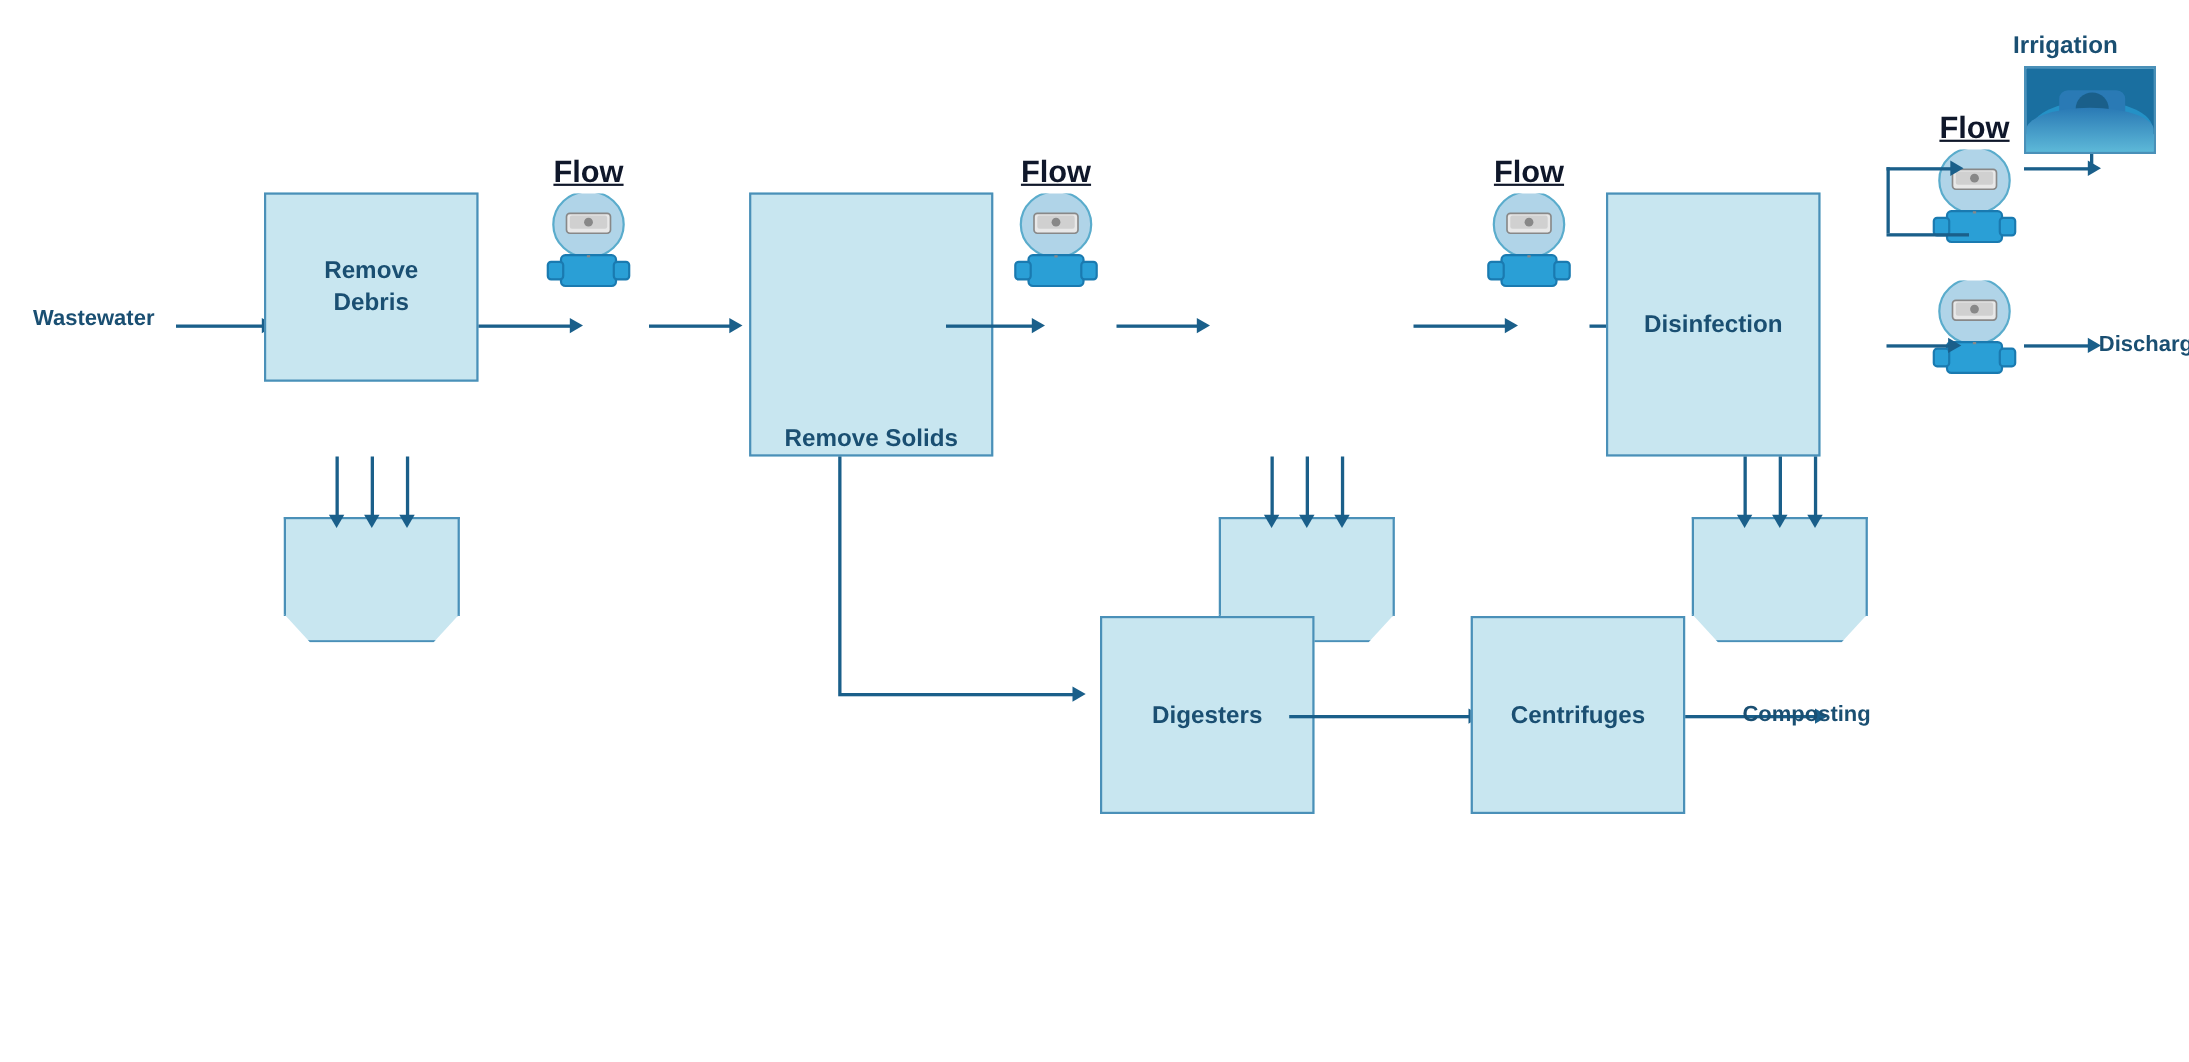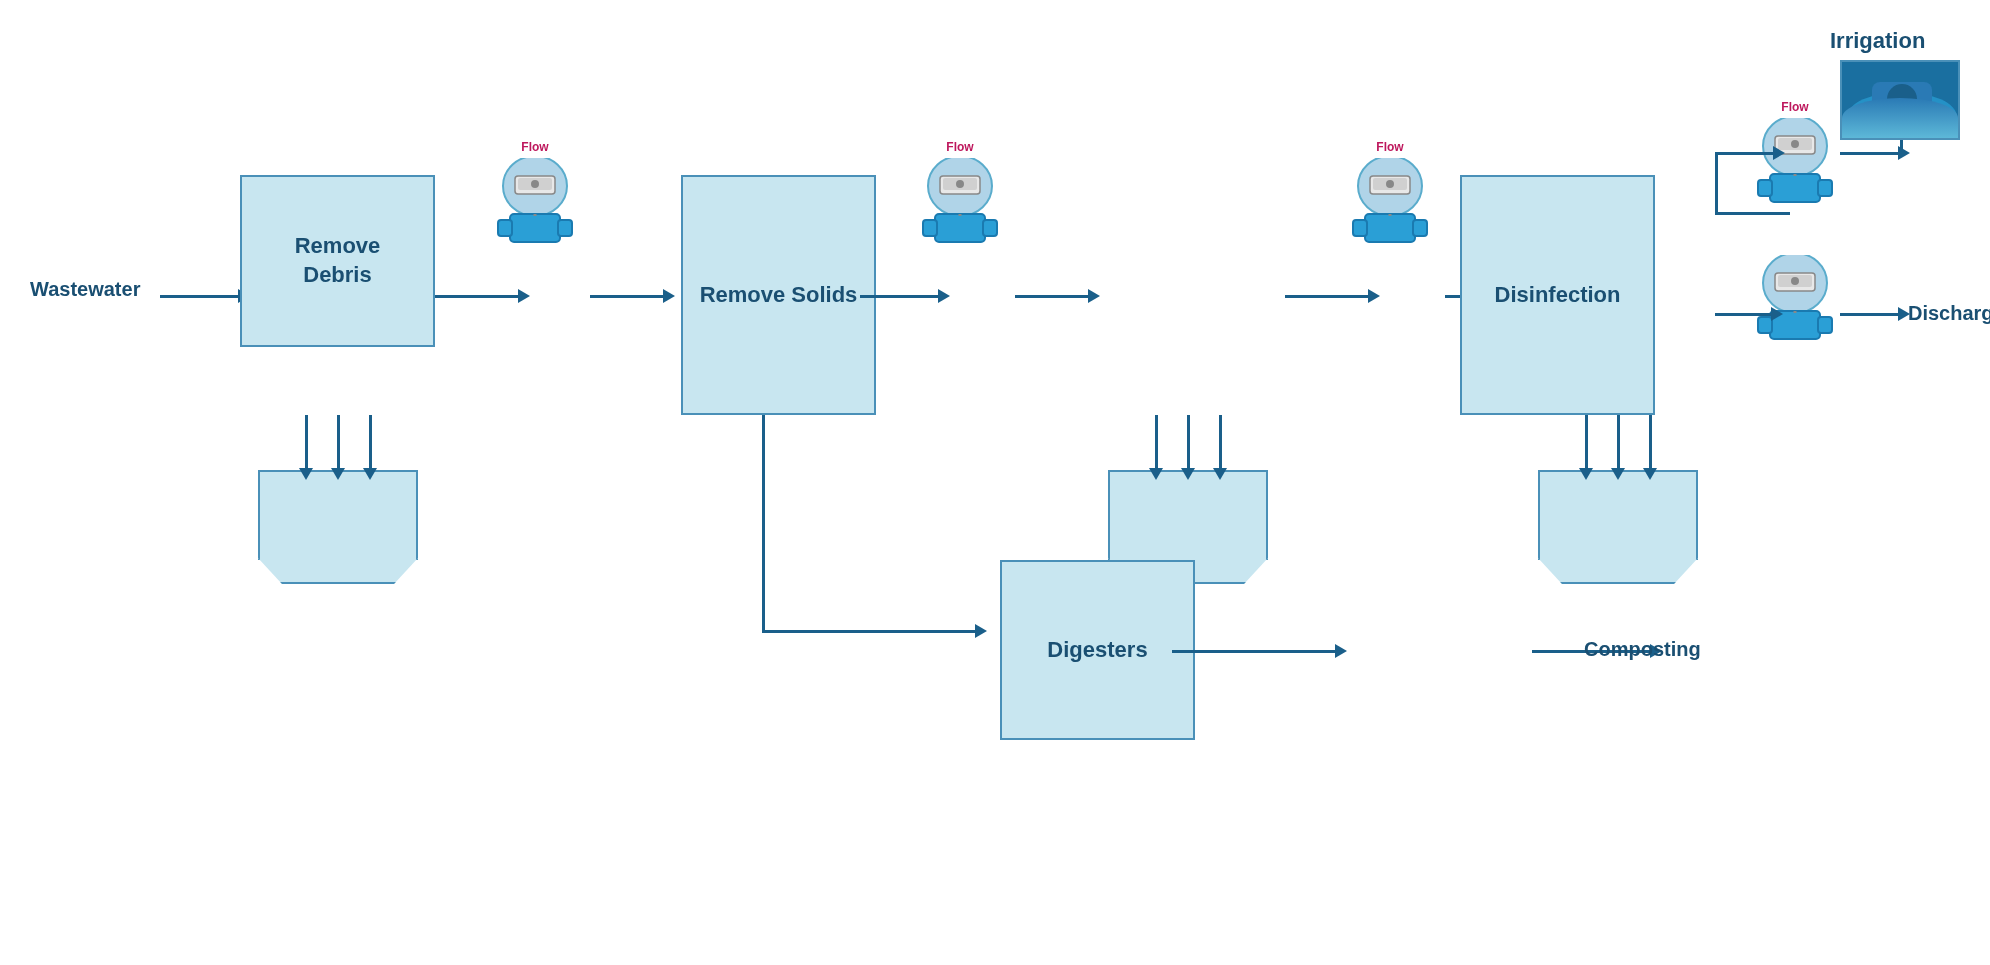--- a/index.html
+++ b/index.html
@@ -56,24 +56,25 @@
 
     
     .flow-meter {
       position: absolute;
       display: flex;
       flex-direction: column;
       align-items: center;
     }
 
     .flow-meter-label {
-      font-size: 12px;
+      font-size: 28px;
       font-weight: bold;
-      color: #be185d;
+      color: #0f172a;
       margin-bottom: 4px;
+      text-decoration: underline;
     }
 
     
     .flow-meter svg {
       width: 90px;
       height: 95px;
     }
 
     
     .arrow {
@@ -172,21 +173,21 @@
       <rect x="68" y="62" width="14" height="16" rx="3" fill="#2a9fd6" stroke="#1a7ab0" stroke-width="2"></rect>
 
       <line x1="45" y1="56" x2="45" y2="58" stroke="#888" stroke-width="3"></line>
     </svg>
   </div>
 
   <div class="arrow arrow-h arrow-head-r" style="left:435px; top:295px; width:85px;"></div>
 
   <div class="arrow arrow-h arrow-head-r" style="left:590px; top:295px; width:75px;"></div>
 
-  <div class="process-box" style="left:681px; top:175px; width:195px; height:240px;">
+  <div class="process-box" style="left:681px; top:175px; width:222px; height:240px;align-items:flex-end;">
     <span>Remove
 Solids</span>
   </div>
 
   <div class="flow-meter" style="left:915px; top:140px;">
     <div class="flow-meter-label">Flow</div>
     <svg viewBox="0 0 90 95">
       <ellipse cx="45" cy="28" rx="32" ry="30" fill="#b0d4e8" stroke="#5aaccc" stroke-width="2"></ellipse>
       <rect x="25" y="18" width="40" height="18" rx="3" fill="#e8e8e8" stroke="#888" stroke-width="1.5"></rect>
       <rect x="28" y="20" width="34" height="12" rx="2" fill="#d0d0d0"></rect>
@@ -295,18 +296,21 @@
   <div class="arrow arrow-v" style="left:762px; top:415px; height:215px;"></div>
 
   <div class="arrow arrow-h arrow-head-r" style="left:762px; top:630px; width:215px;"></div>
 
   <div class="process-box" style="left:1000px; top:560px; width:195px; height:180px;">
     <span>Digesters</span>
   </div>
 
   <div class="arrow arrow-h arrow-head-r" style="left:1172px; top:650px; width:165px;"></div>
 
+  <div class="process-box" style="left:1337px; top:560px; width:195px; height:180px;">
+    <span>Centrifuges</span>
+  </div>
 
   <div class="arrow arrow-h arrow-head-r" style="left:1532px; top:650px; width:120px;"></div>
 
   <div class="label-text" style="left:1584px; top:638px;">Composting</div>
 
 </div>
 
 </body></html>

